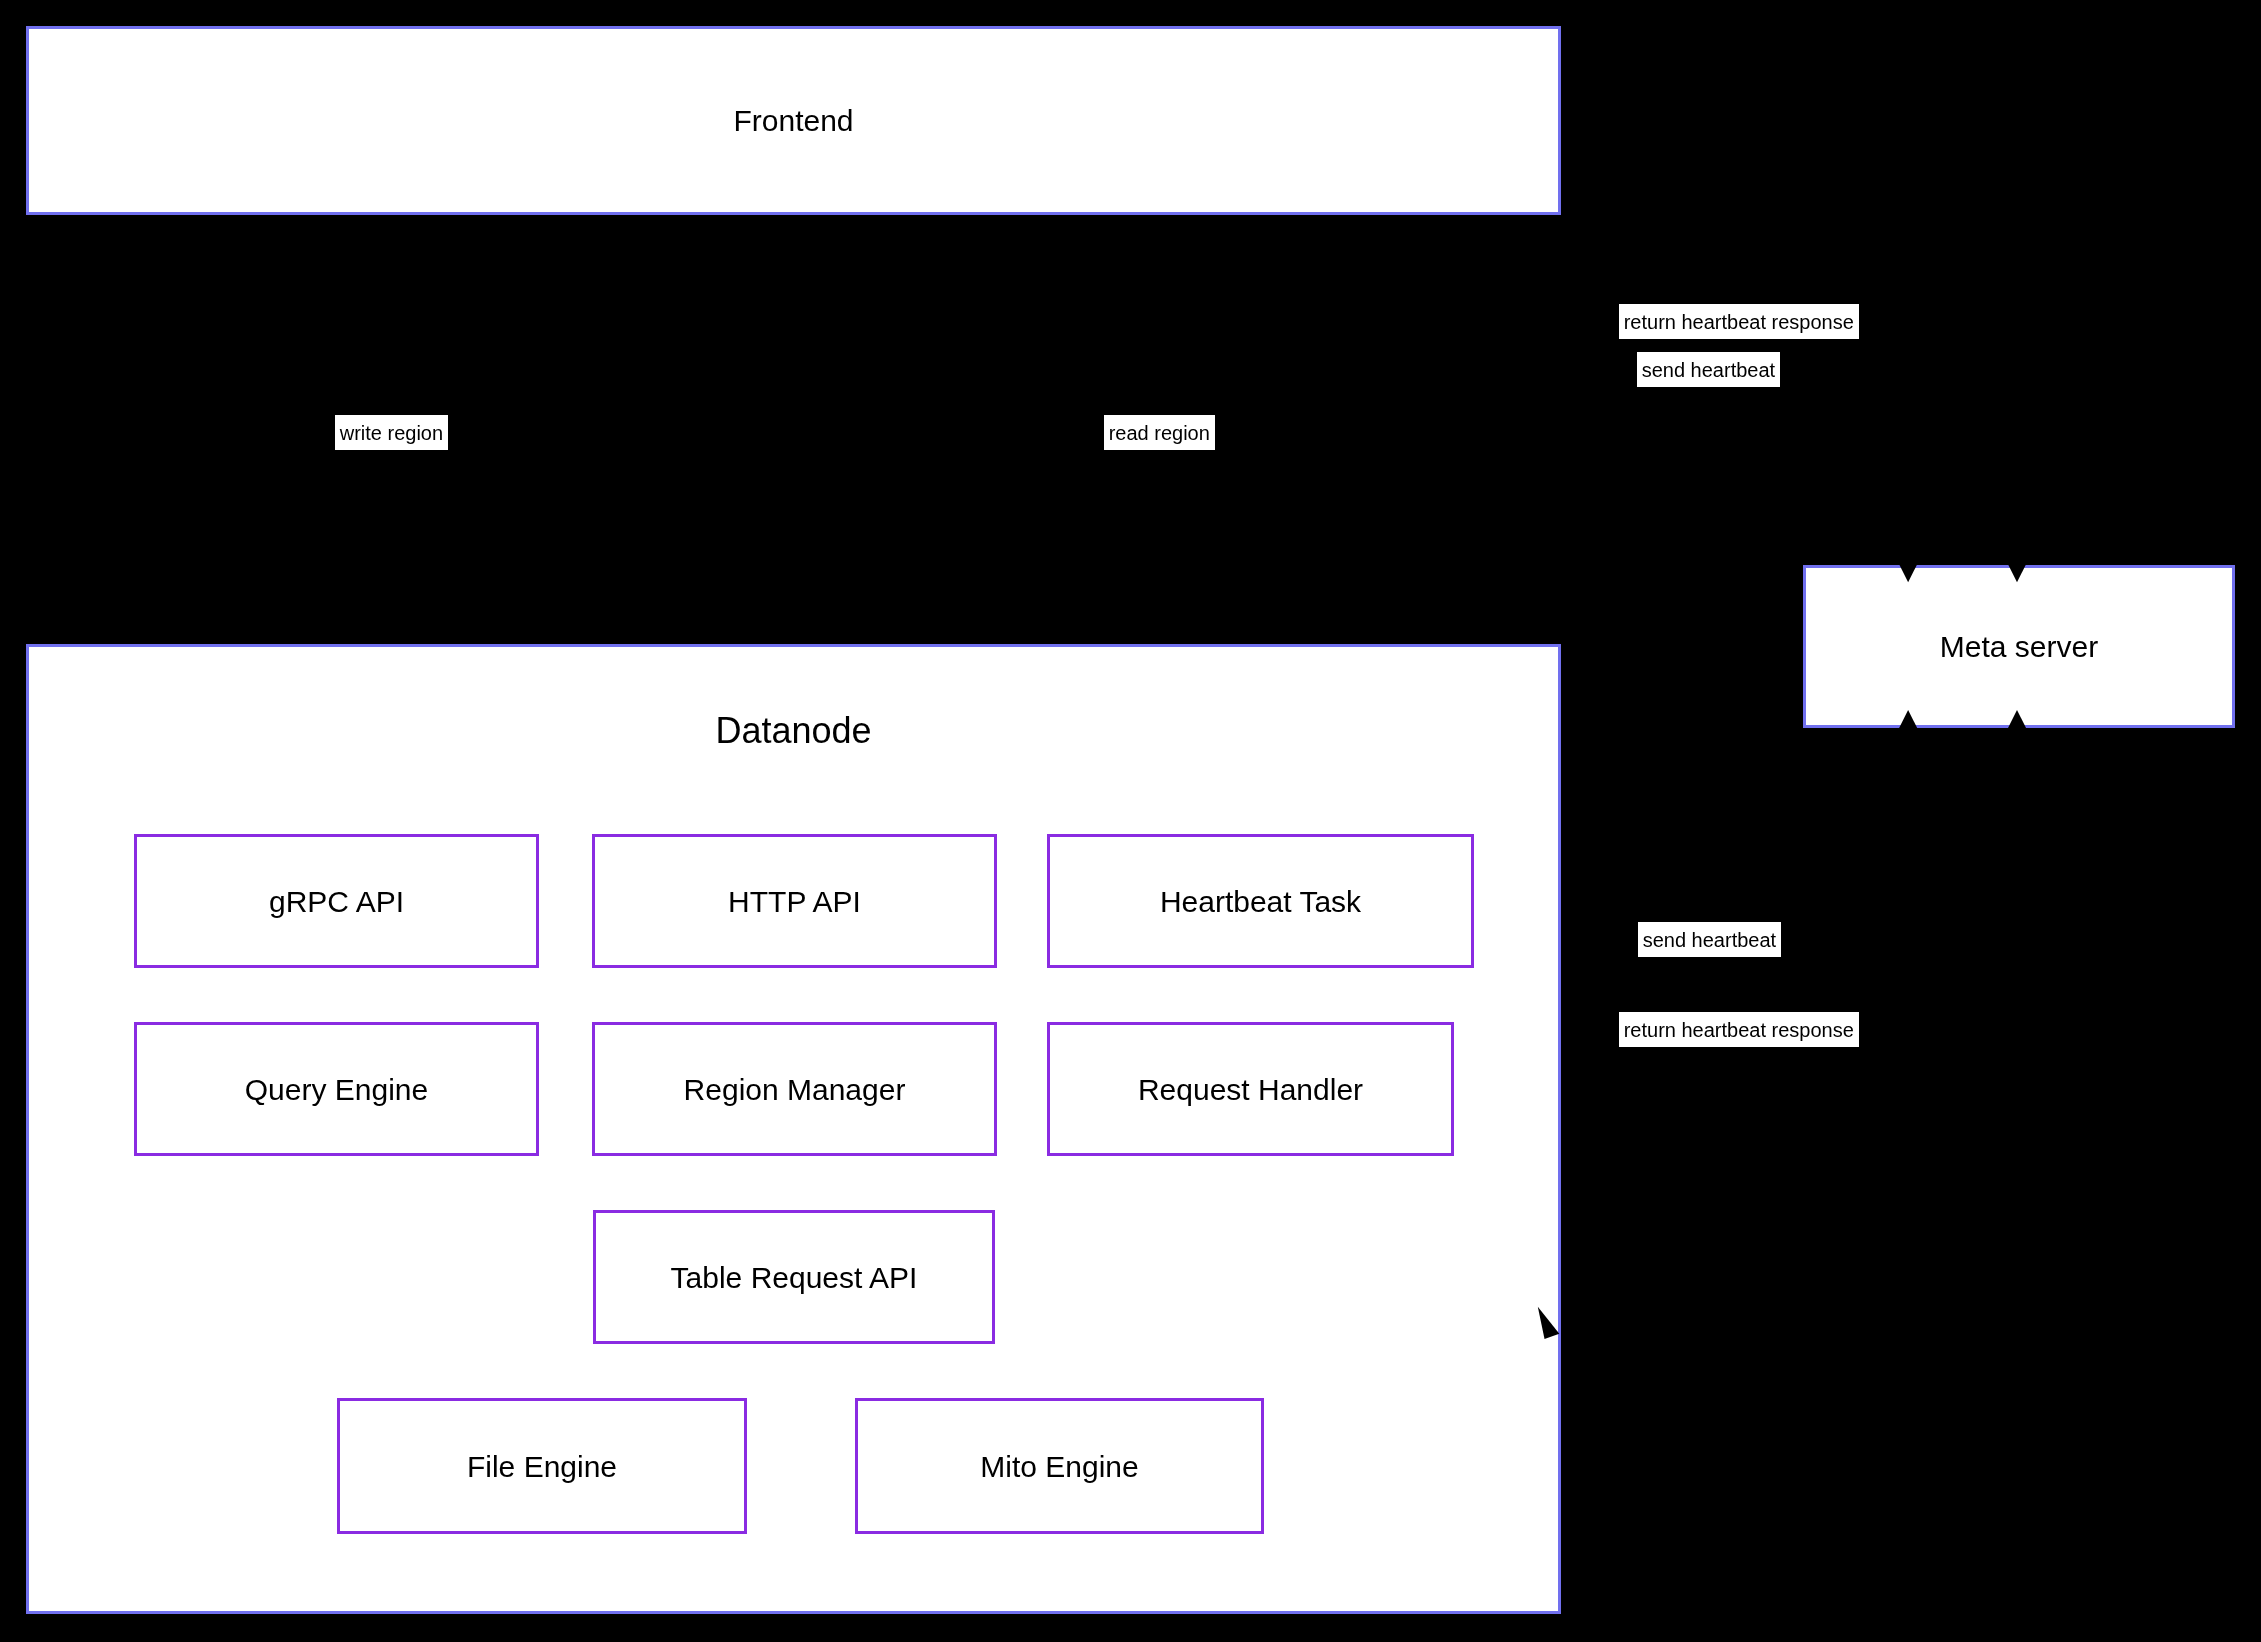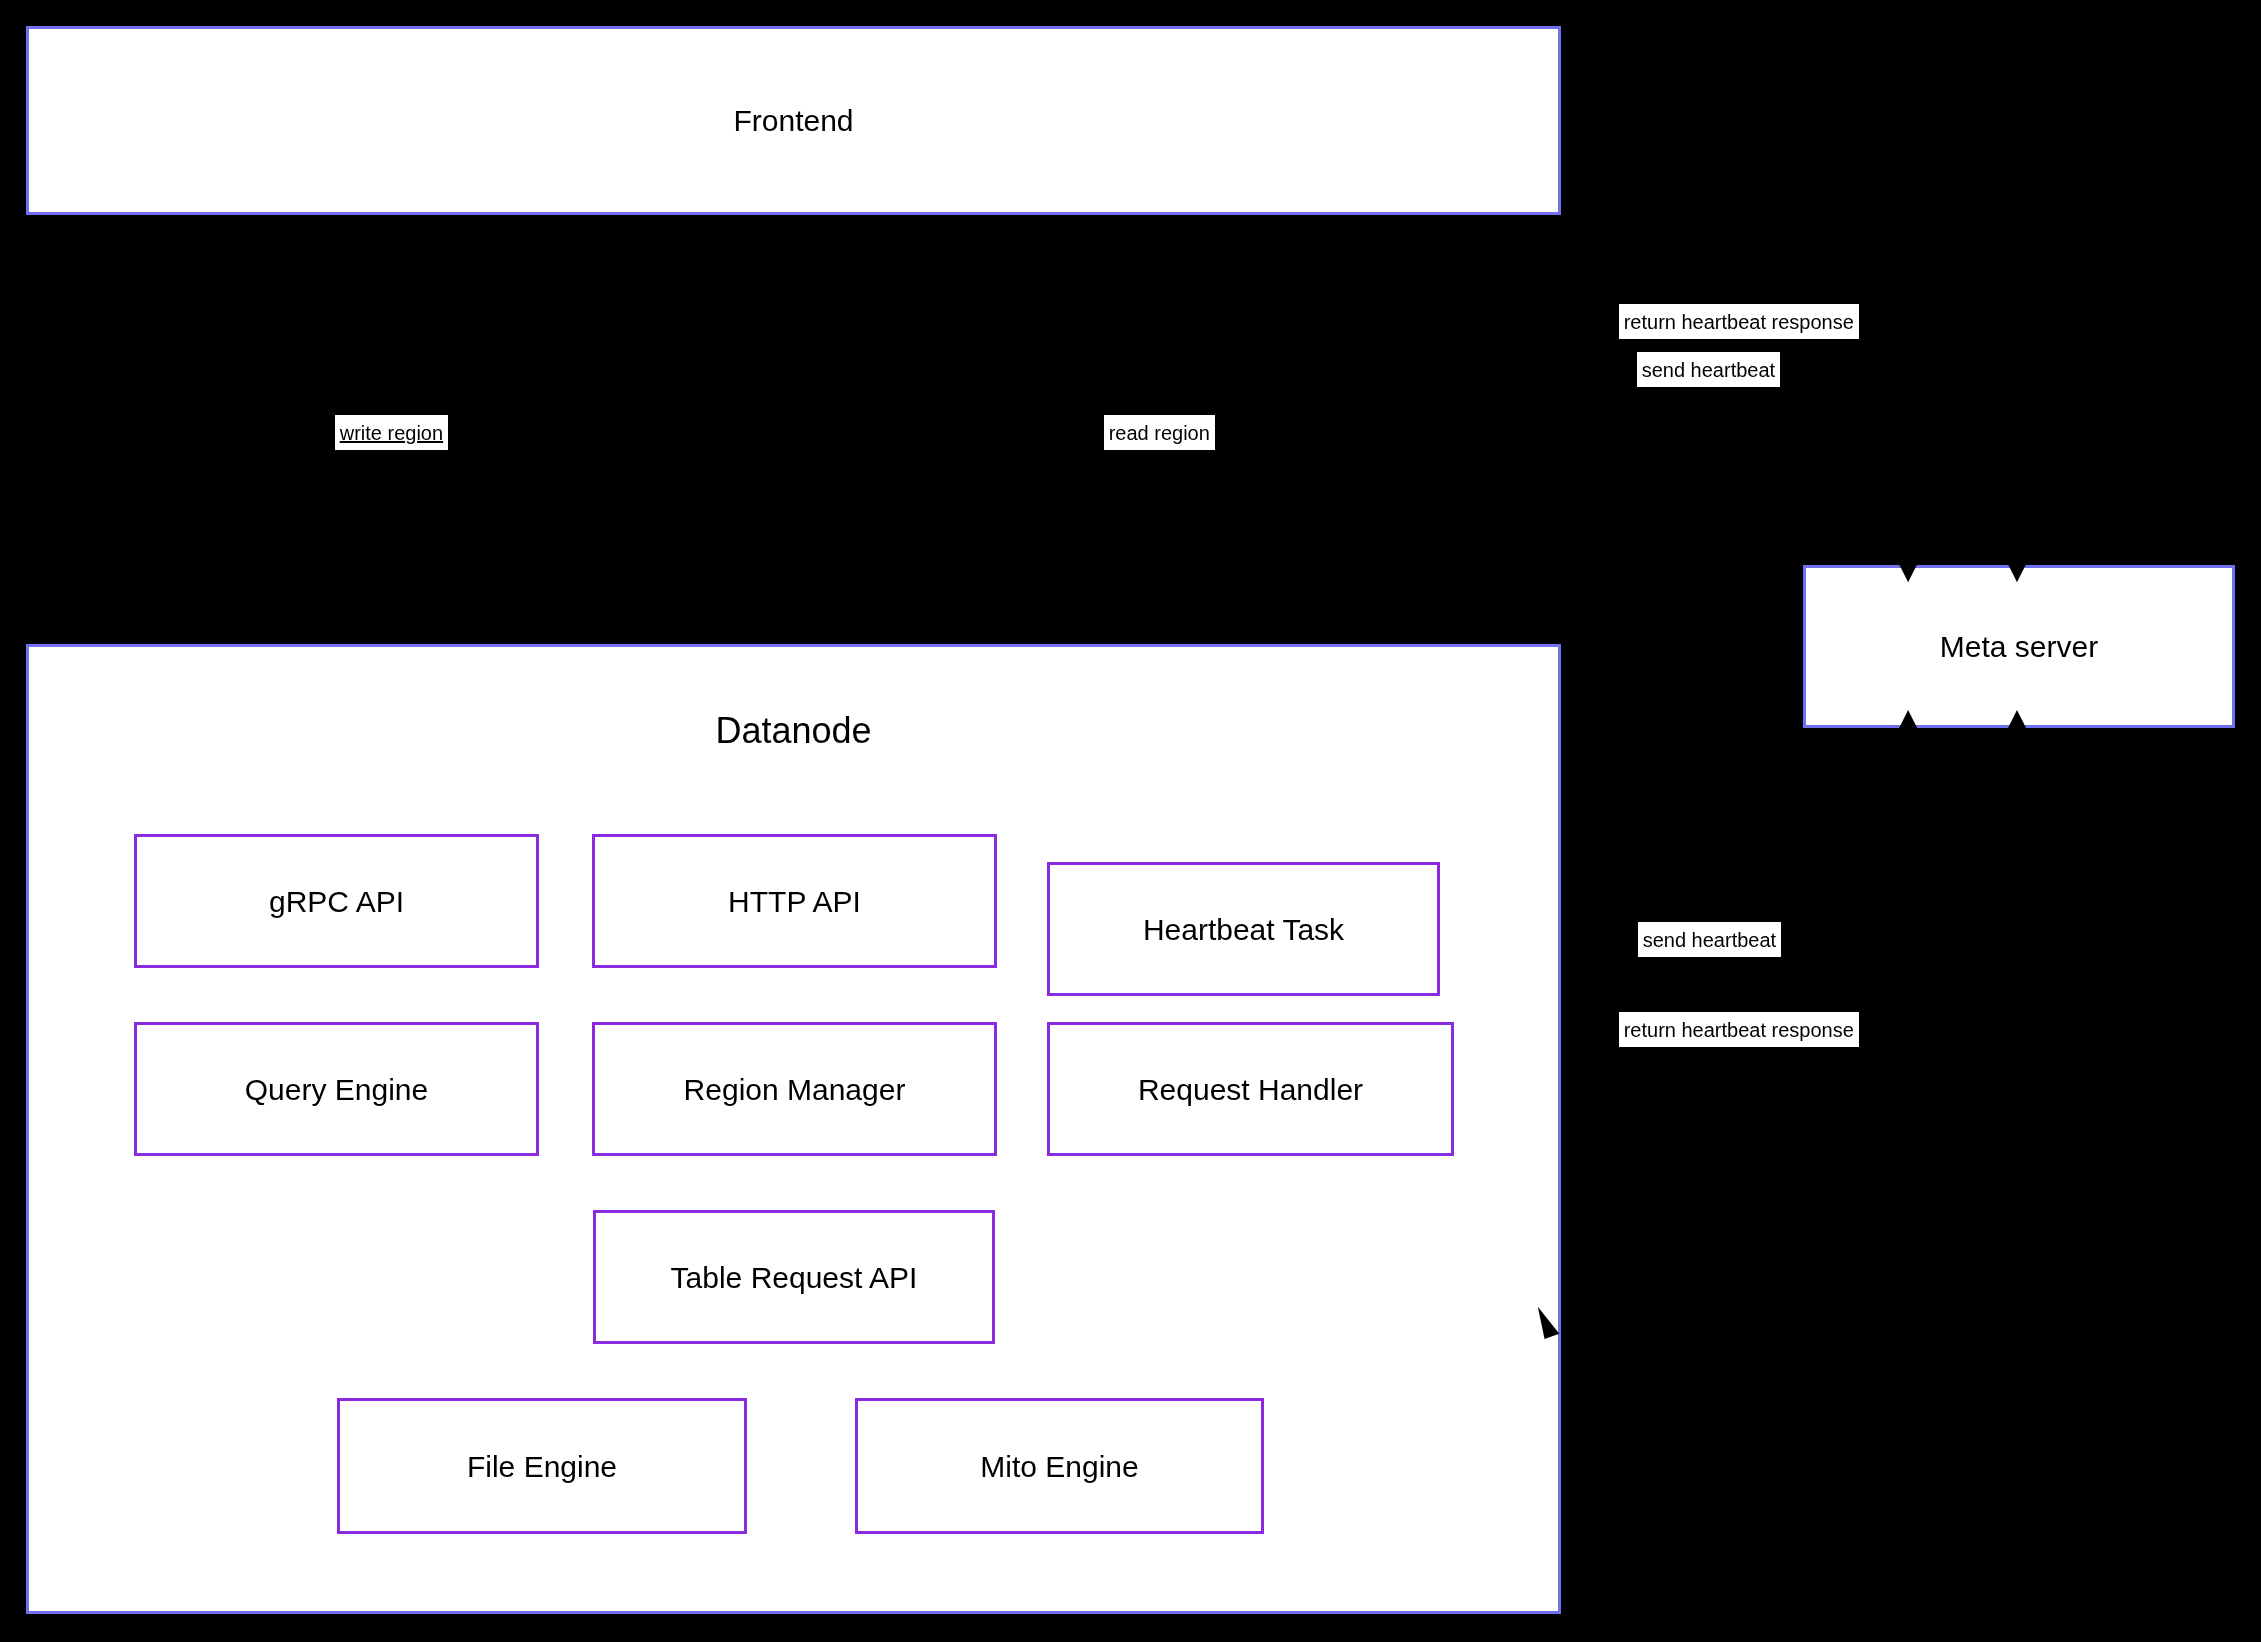--- a/index.html
+++ b/index.html
@@ -71,21 +71,21 @@
 <div class="node blue container-node" style="left:26px;top:644px;width:1535px;height:970px;">
   <div class="container-label" style="top:64px;">Datanode</div>
 </div>
 
 <div class="node purple" style="left:134px;top:834px;width:405px;height:134px;">
   <span>gRPC API</span>
 </div>
 <div class="node purple" style="left:592px;top:834px;width:405px;height:134px;justify-content:center;">
   <span>HTTP API</span>
 </div>
-<div class="node purple" style="left:1047px;top:862px;width:393px;height:134px;">
+<div class="node purple" style="left:1047px;top:834px;width:427px;height:134px;">
   <span>Heartbeat Task</span>
 </div>
 
 <div class="node purple" style="left:134px;top:1022px;width:405px;height:134px;">
   <span>Query Engine</span>
 </div>
 <div class="node purple" style="left:592px;top:1022px;width:405px;height:134px;">
   <span>Region Manager</span>
 </div>
 <div class="node purple" style="left:1047px;top:1022px;width:407px;height:134px;">
@@ -98,21 +98,21 @@
 
 <div class="node purple" style="left:337px;top:1398px;width:410px;height:136px;">
   <span>File Engine</span>
 </div>
 <div class="node purple" style="left:855px;top:1398px;width:409px;height:136px;">
   <span>Mito Engine</span>
 </div>
 
 <div class="edge-label" style="left:1619px;top:304px;">return heartbeat response</div>
 <div class="edge-label" style="left:1637px;top:352px;">send heartbeat</div>
-<div class="edge-label" style="left:335px;top:415px;text-decoration:underline;">write region</div>
+<div class="edge-label" style="left:335px;top:415px;">write region</div>
 <div class="edge-label" style="left:1104px;top:415px;">read region</div>
 <div class="edge-label" style="left:1638px;top:922px;">send heartbeat</div>
 <div class="edge-label" style="left:1619px;top:1012px;">return heartbeat response</div>
 
 <svg id="arrow-overlay" width="2261" height="1643" viewBox="0 0 3364 2444">
   <line x1="2690" y1="510" x2="2747" y2="580" stroke="#000000" stroke-width="5"></line>
   <polygon points="2839,866 2825,838 2853,838" fill="#000000"></polygon>
   <polygon points="3001,866 2987,838 3015,838" fill="#000000"></polygon>
   <polygon points="2839,1056 2825,1084 2853,1084" fill="#000000"></polygon>
   <polygon points="3001,1056 2987,1084 3015,1084" fill="#000000"></polygon>

